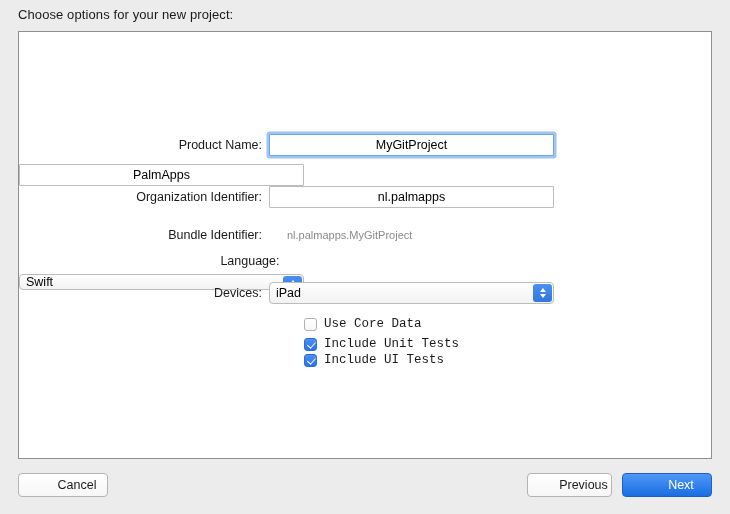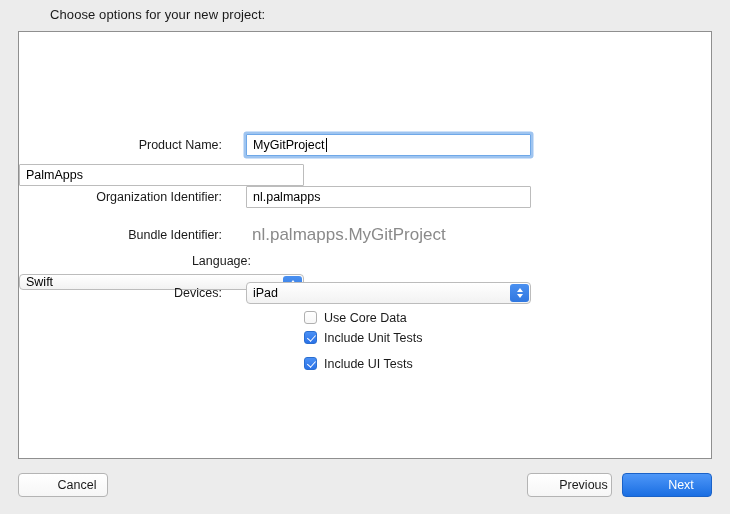--- a/index.html
+++ b/index.html
@@ -11,21 +11,20 @@
     -webkit-font-smoothing: antialiased;
   }
   body { position: relative; overflow: hidden; }
 
   .prompt {
     position: absolute;
     left: 18px; top: 7px;
     font-size: 13px;
     color: #1a1a1a;
     letter-spacing: 0.1px;
-    margin-left: 32px;
   }
 
   .panel {
     position: absolute;
     left: 18px; top: 31px;
     width: 694px; height: 428px;
     background: #ffffff;
     border: 1px solid #8f8f8f;
   }
 
@@ -36,58 +35,59 @@
   }
 
   .row {
     position: absolute;
     left: 0;
     height: 26px;
     display: flex;
     align-items: center;
   }
   .row .label {
-    width: 227px;
+    width: 250px;
     text-align: right;
-    padding-right: 24px;
+    padding-right: 7px;
     font-size: 12.5px;
     color: #1a1a1a;
     white-space: nowrap;
     line-height: 26px;
   }
 
   
   .field {
     width: 285px;
     height: 22px;
     background: #ffffff;
     border: 1px solid #bcbcbc;
     border-radius: 1px;
     font-size: 12.5px;
     color: #000;
     padding: 0 6px;
     line-height: 20px;
     display: flex;
     align-items: center;
     position: relative;
+    flex-direction: column;
   }
   .field.focused {
     border: 1px solid #6fa8e8;
     box-shadow: 0 0 0 2.5px rgba(106,165,232,0.65);
   }
   .caret {
     display: inline-block;
     width: 1px;
     height: 14px;
     background: #000;
     margin-left: 1px;
   }
 
   .static-value {
-    font-size: 17px;
+    font-size: 11px;
     color: #8a8a8a;
     padding-left: 6px;
     line-height: 26px;
   }
 
   
   .popup {
     width: 285px;
     height: 22px;
     background: linear-gradient(#ffffff, #f2f2f2);
@@ -119,21 +119,22 @@
   }
   .chev.up { border-bottom: 4px solid #ffffff; }
   .chev.down { border-top: 4px solid #ffffff; }
 
   
   .checkrow {
     position: absolute;
     left: 285px;
     height: 20px;
     display: flex;
-    align-items: flex-start;
+    align-items: flex-end;
+    font-family: Liberation Mono, monospace;
   }
   .cbox {
     width: 13px; height: 13px;
     border-radius: 3px;
     border: 1px solid #b0b0b0;
     background: linear-gradient(#ffffff, #f7f7f7);
     margin-right: 7px;
     flex: none;
     position: relative;
   }
@@ -201,21 +202,21 @@
         <div class="field">
           <span>PalmApps</span>
         </div>
       </div>
       <div class="row" style="top: 152px;">
         <div class="label">Organization Identifier:</div>
         <div class="field">
           <span>nl.palmapps</span>
         </div>
       </div>
-      <div class="row" style="top: 190px;">
+      <div class="row" style="top: 190px; gap: 12px;">
         <div class="label">Bundle Identifier:</div>
         <div class="static-value">nl.palmapps.MyGitProject</div>
       </div>
       <div class="row" style="top: 216px; flex-direction: column;">
         <div class="label">Language:</div>
         <div class="popup">
           <span>Swift</span>
           <span class="stepper">
             <span class="chev up"></span>
             <span class="chev down"></span>
@@ -233,21 +234,21 @@
         </div>
       </div>
       <div class="checkrow" style="top: 279px;">
         <span class="cbox"></span>
         <span class="cblabel">Use Core Data</span>
       </div>
       <div class="checkrow" style="top: 299px;">
         <span class="cbox checked"></span>
         <span class="cblabel">Include Unit Tests</span>
       </div>
-      <div class="checkrow" style="top: 325px;">
+      <div class="checkrow" style="top: 315px;">
         <span class="cbox checked"></span>
         <span class="cblabel">Include UI Tests</span>
       </div>
     </div>
 </div>
 
 <div class="btn plain" id="cancel-button">Cancel</div>
 <div class="btn plain" id="previous-button">Previous</div>
 <div class="btn primary" id="next-button">Next</div>
 

